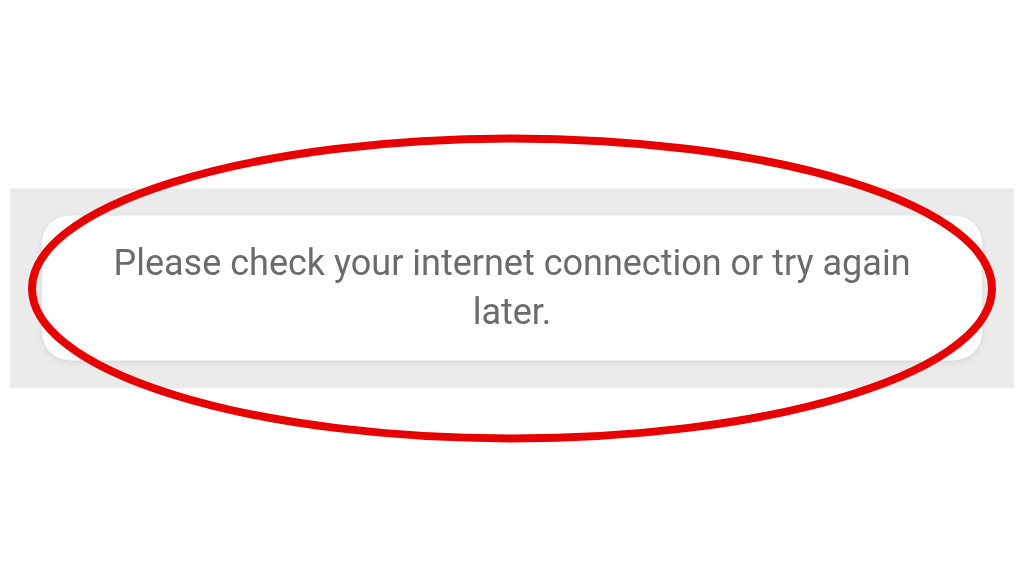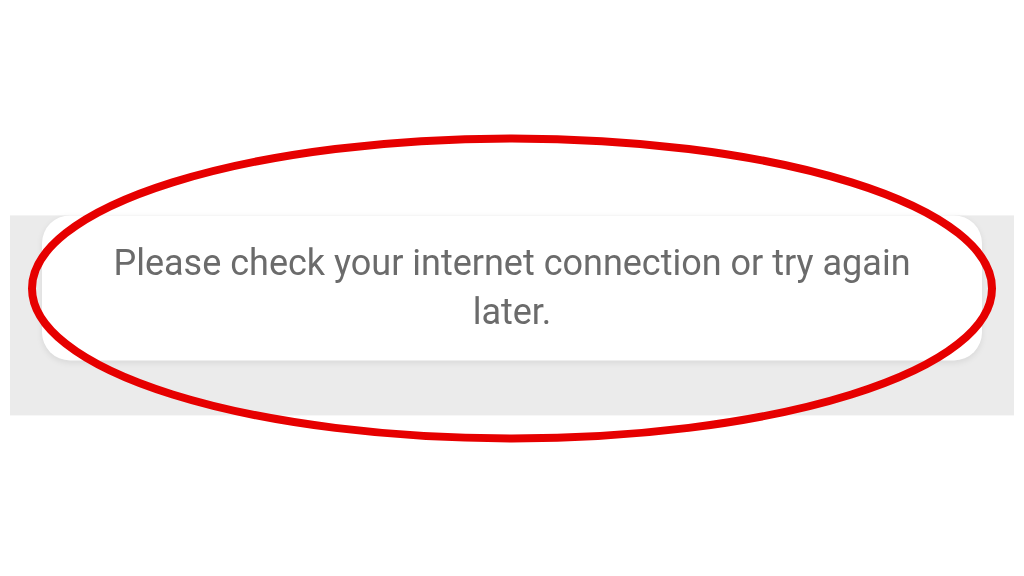--- a/index.html
+++ b/index.html
@@ -16,20 +16,21 @@
       overflow: hidden;
     }
     .container {
       position: absolute;
       top: 50%;
       left: 50%;
       transform: translate(-50%, -50%);
       width: 100%;
       display: flex;
       justify-content: center;
+      align-items: center;
     }
     .gray-box {
       position: absolute;
       left: 10px;
       right: 10px;
       height: 200px;
       background: #ebebeb;
     }
     .toast {
       position: relative;

